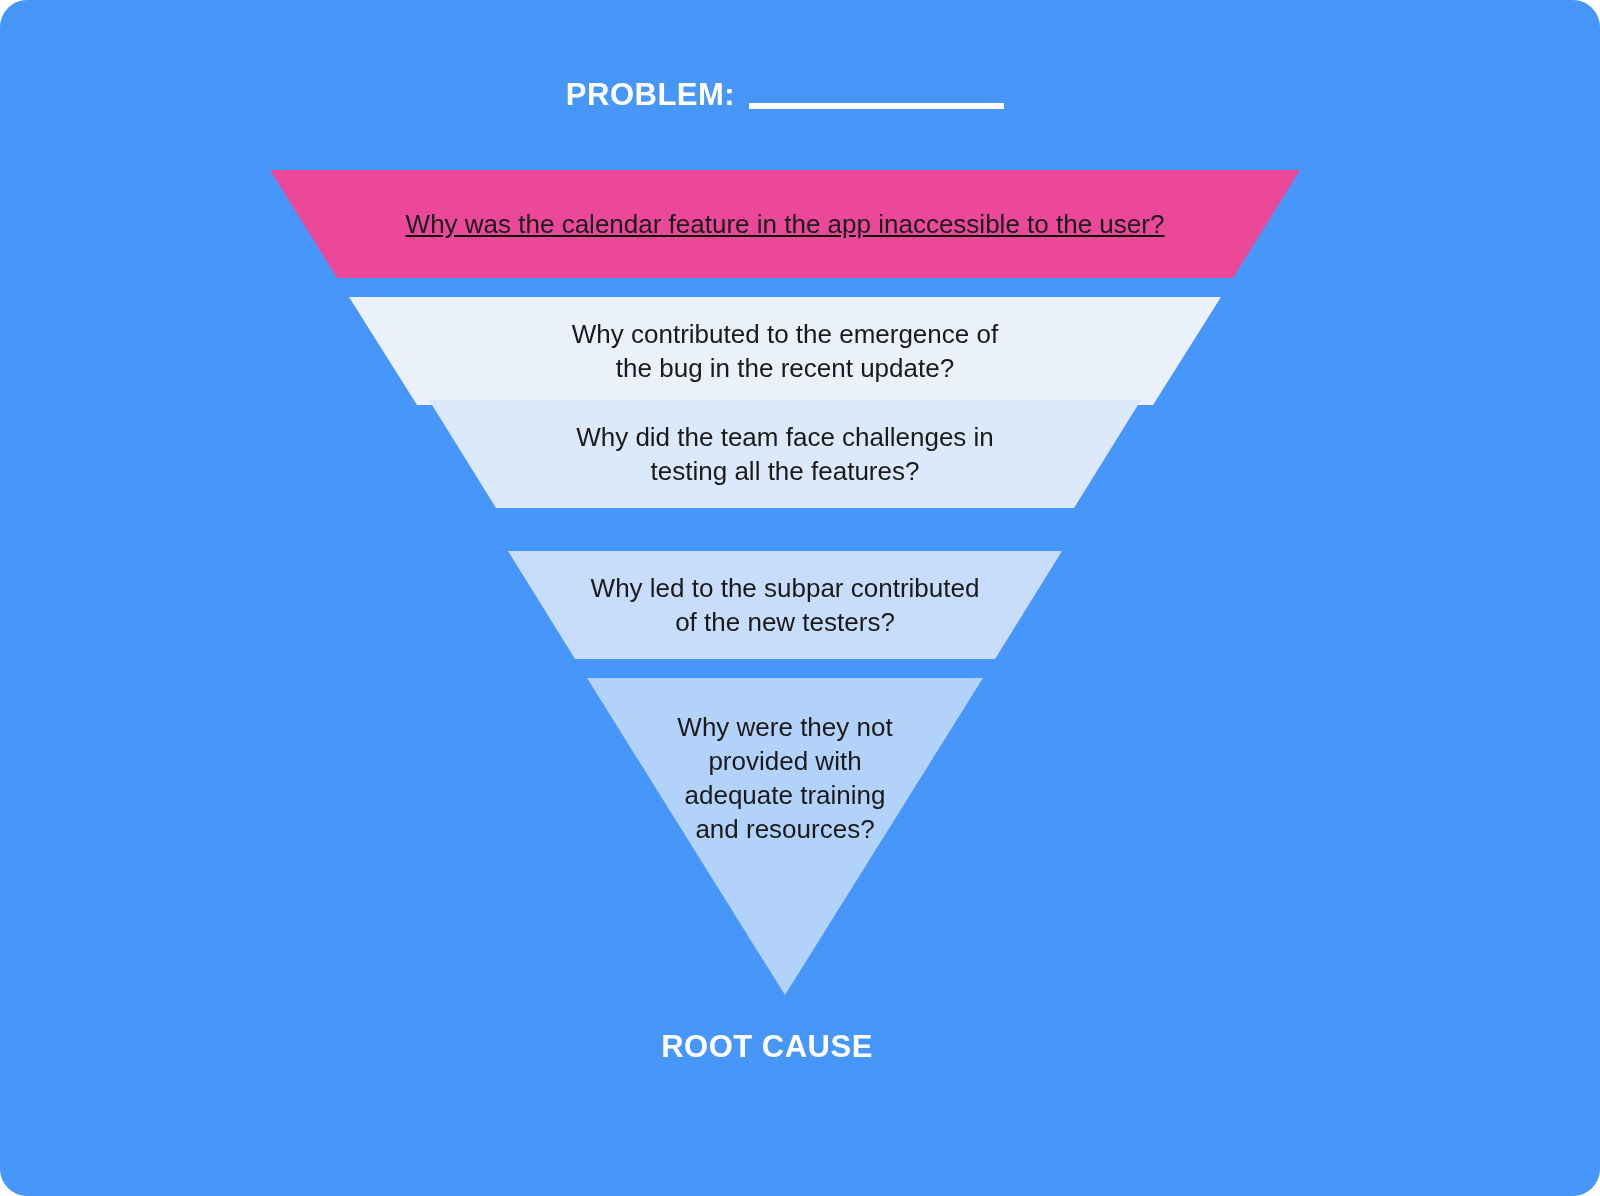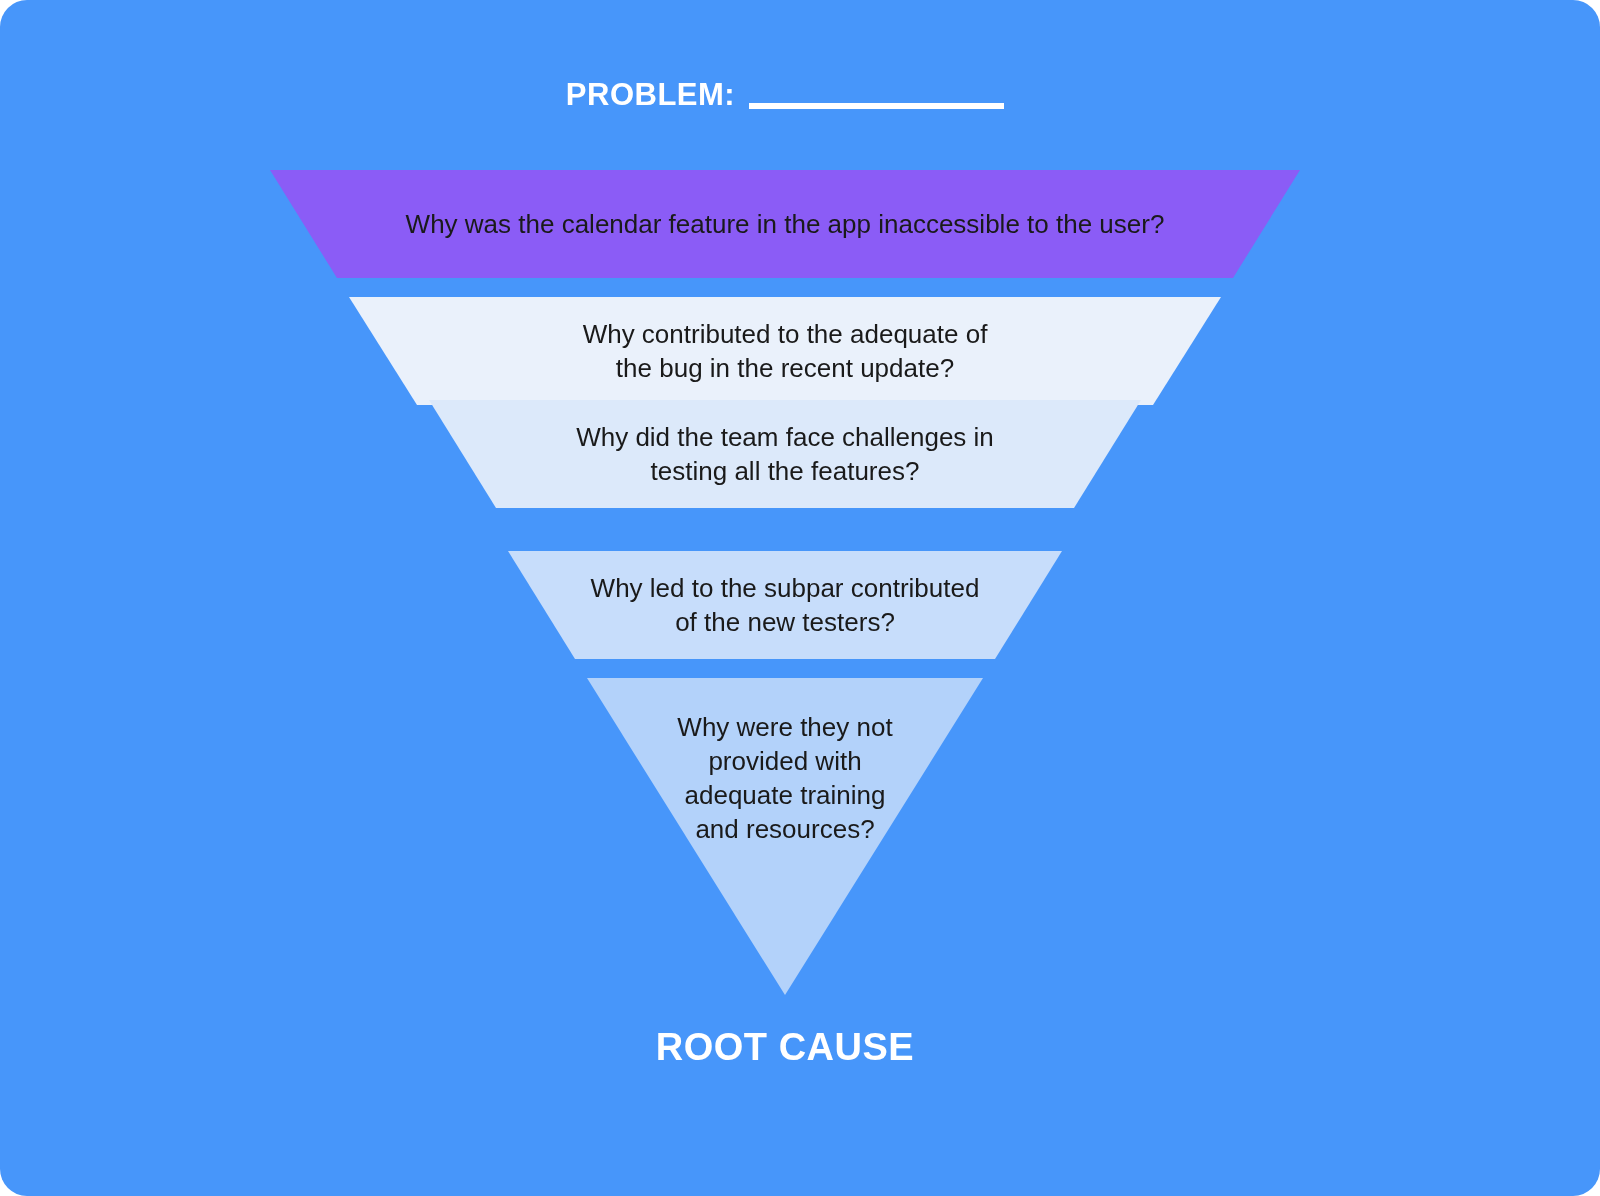--- a/index.html
+++ b/index.html
@@ -71,45 +71,45 @@
     top: 678px;
     height: 317px;
     clip-path: polygon(317px 0, calc(100% - 317px) 0, 50% 100%);
     align-items: flex-start;
   }
   .tier-5 .tier-text { padding-top: 32px; }
   
   .root-cause {
     position: absolute;
     top: 1028px;
-    left: 270px;
+    left: 252px;
     width: 1030px;
     text-align: center;
-    font-size: 38px;
+    font-size: 31px;
     font-weight: 700;
     letter-spacing: 0.5px;
     line-height: 38px;
   }
 </style>
 </head>
 <body>
 
 <div class="stage" style="background-color: rgb(71, 150, 250); border-radius: 27px;">
 
   <div class="title-row">
     <span class="title-label" style="color: rgb(255, 255, 255);">PROBLEM:</span>
     <span class="title-blank" style="background-color: rgb(255, 255, 255);"></span>
   </div>
 
   <div class="funnel">
-    <div class="tier tier-1" style="background-color: #8b5cf6;">
+    <div class="tier tier-1" style="background-color: #ec4899; text-decoration: underline;">
       <div class="tier-text" style="color: rgb(26, 26, 26);">Why was the calendar feature in the app inaccessible to the user?</div>
     </div>
     <div class="tier tier-2" style="background-color: rgb(234, 241, 251);">
-      <div class="tier-text" style="color: rgb(26, 26, 26);">Why contributed to the adequate of
+      <div class="tier-text" style="color: rgb(26, 26, 26);">Why contributed to the emergence of
 the bug in the recent update?</div>
     </div>
     <div class="tier tier-3" style="background-color: rgb(220, 233, 250);">
       <div class="tier-text" style="color: rgb(26, 26, 26);">Why did the team face challenges in
 testing all the features?</div>
     </div>
     <div class="tier tier-4" style="background-color: rgb(199, 221, 251);">
       <div class="tier-text" style="color: rgb(26, 26, 26);">Why led to the subpar contributed
 of the new testers?</div>
     </div>

